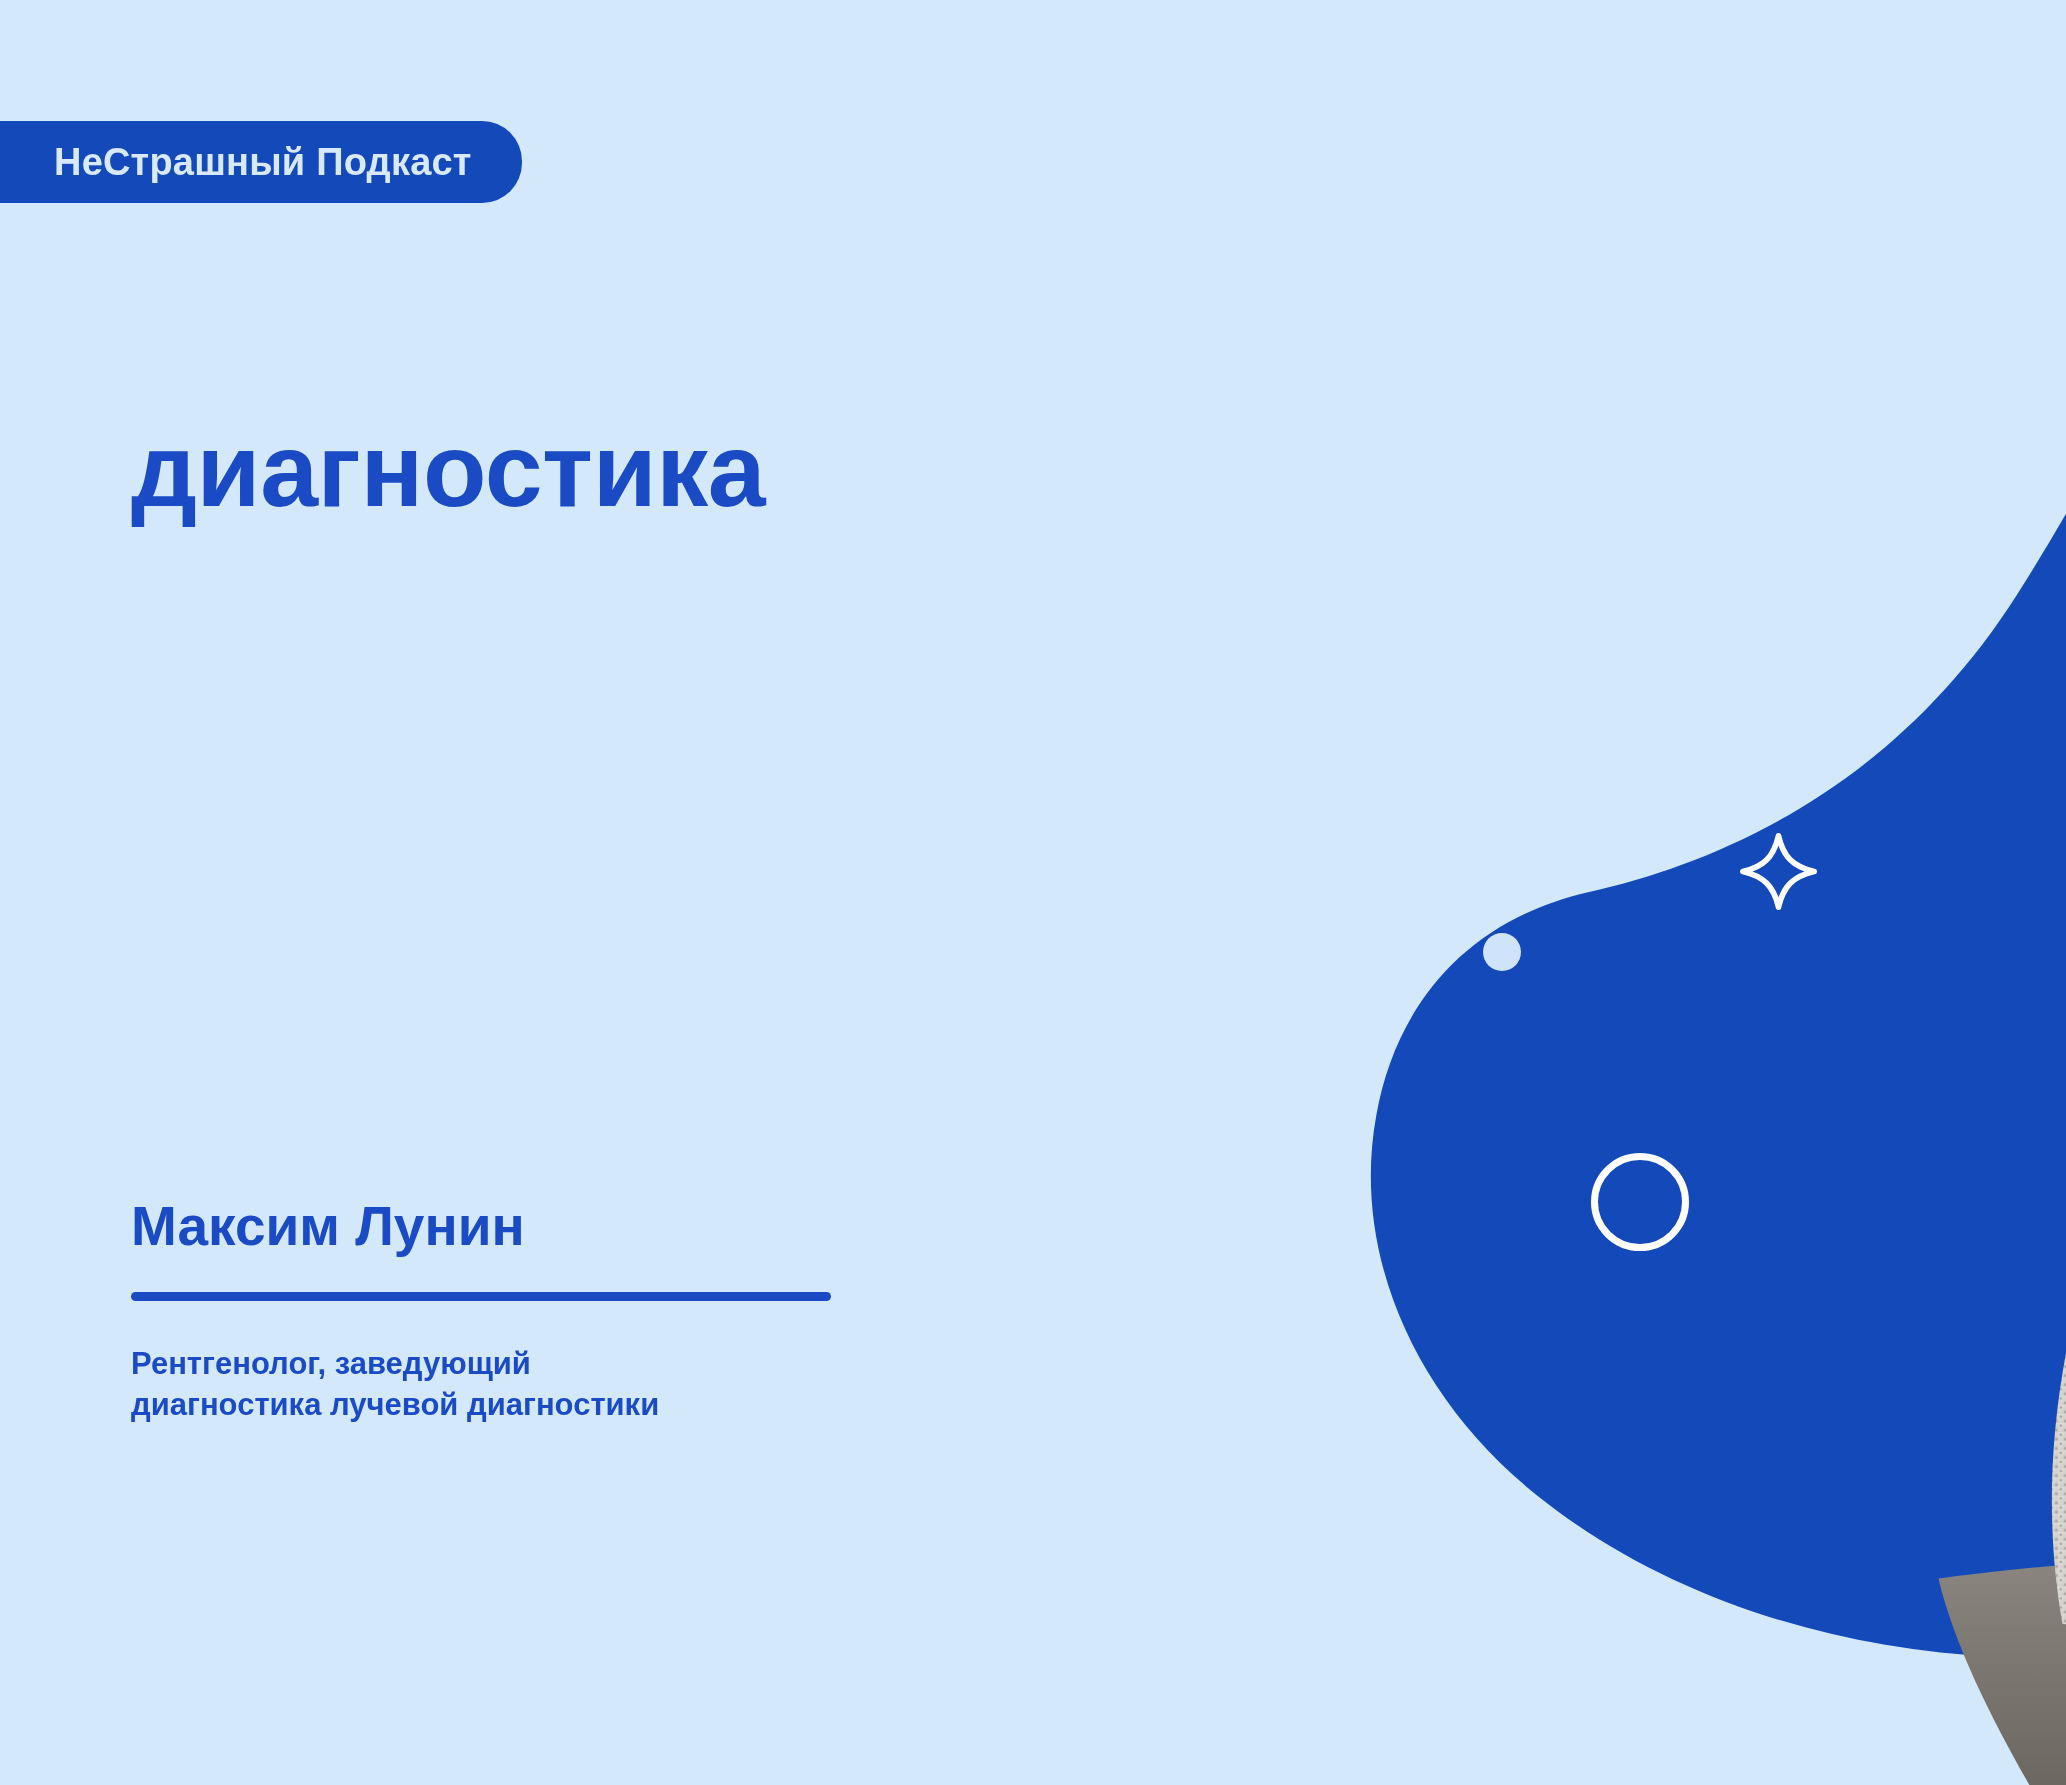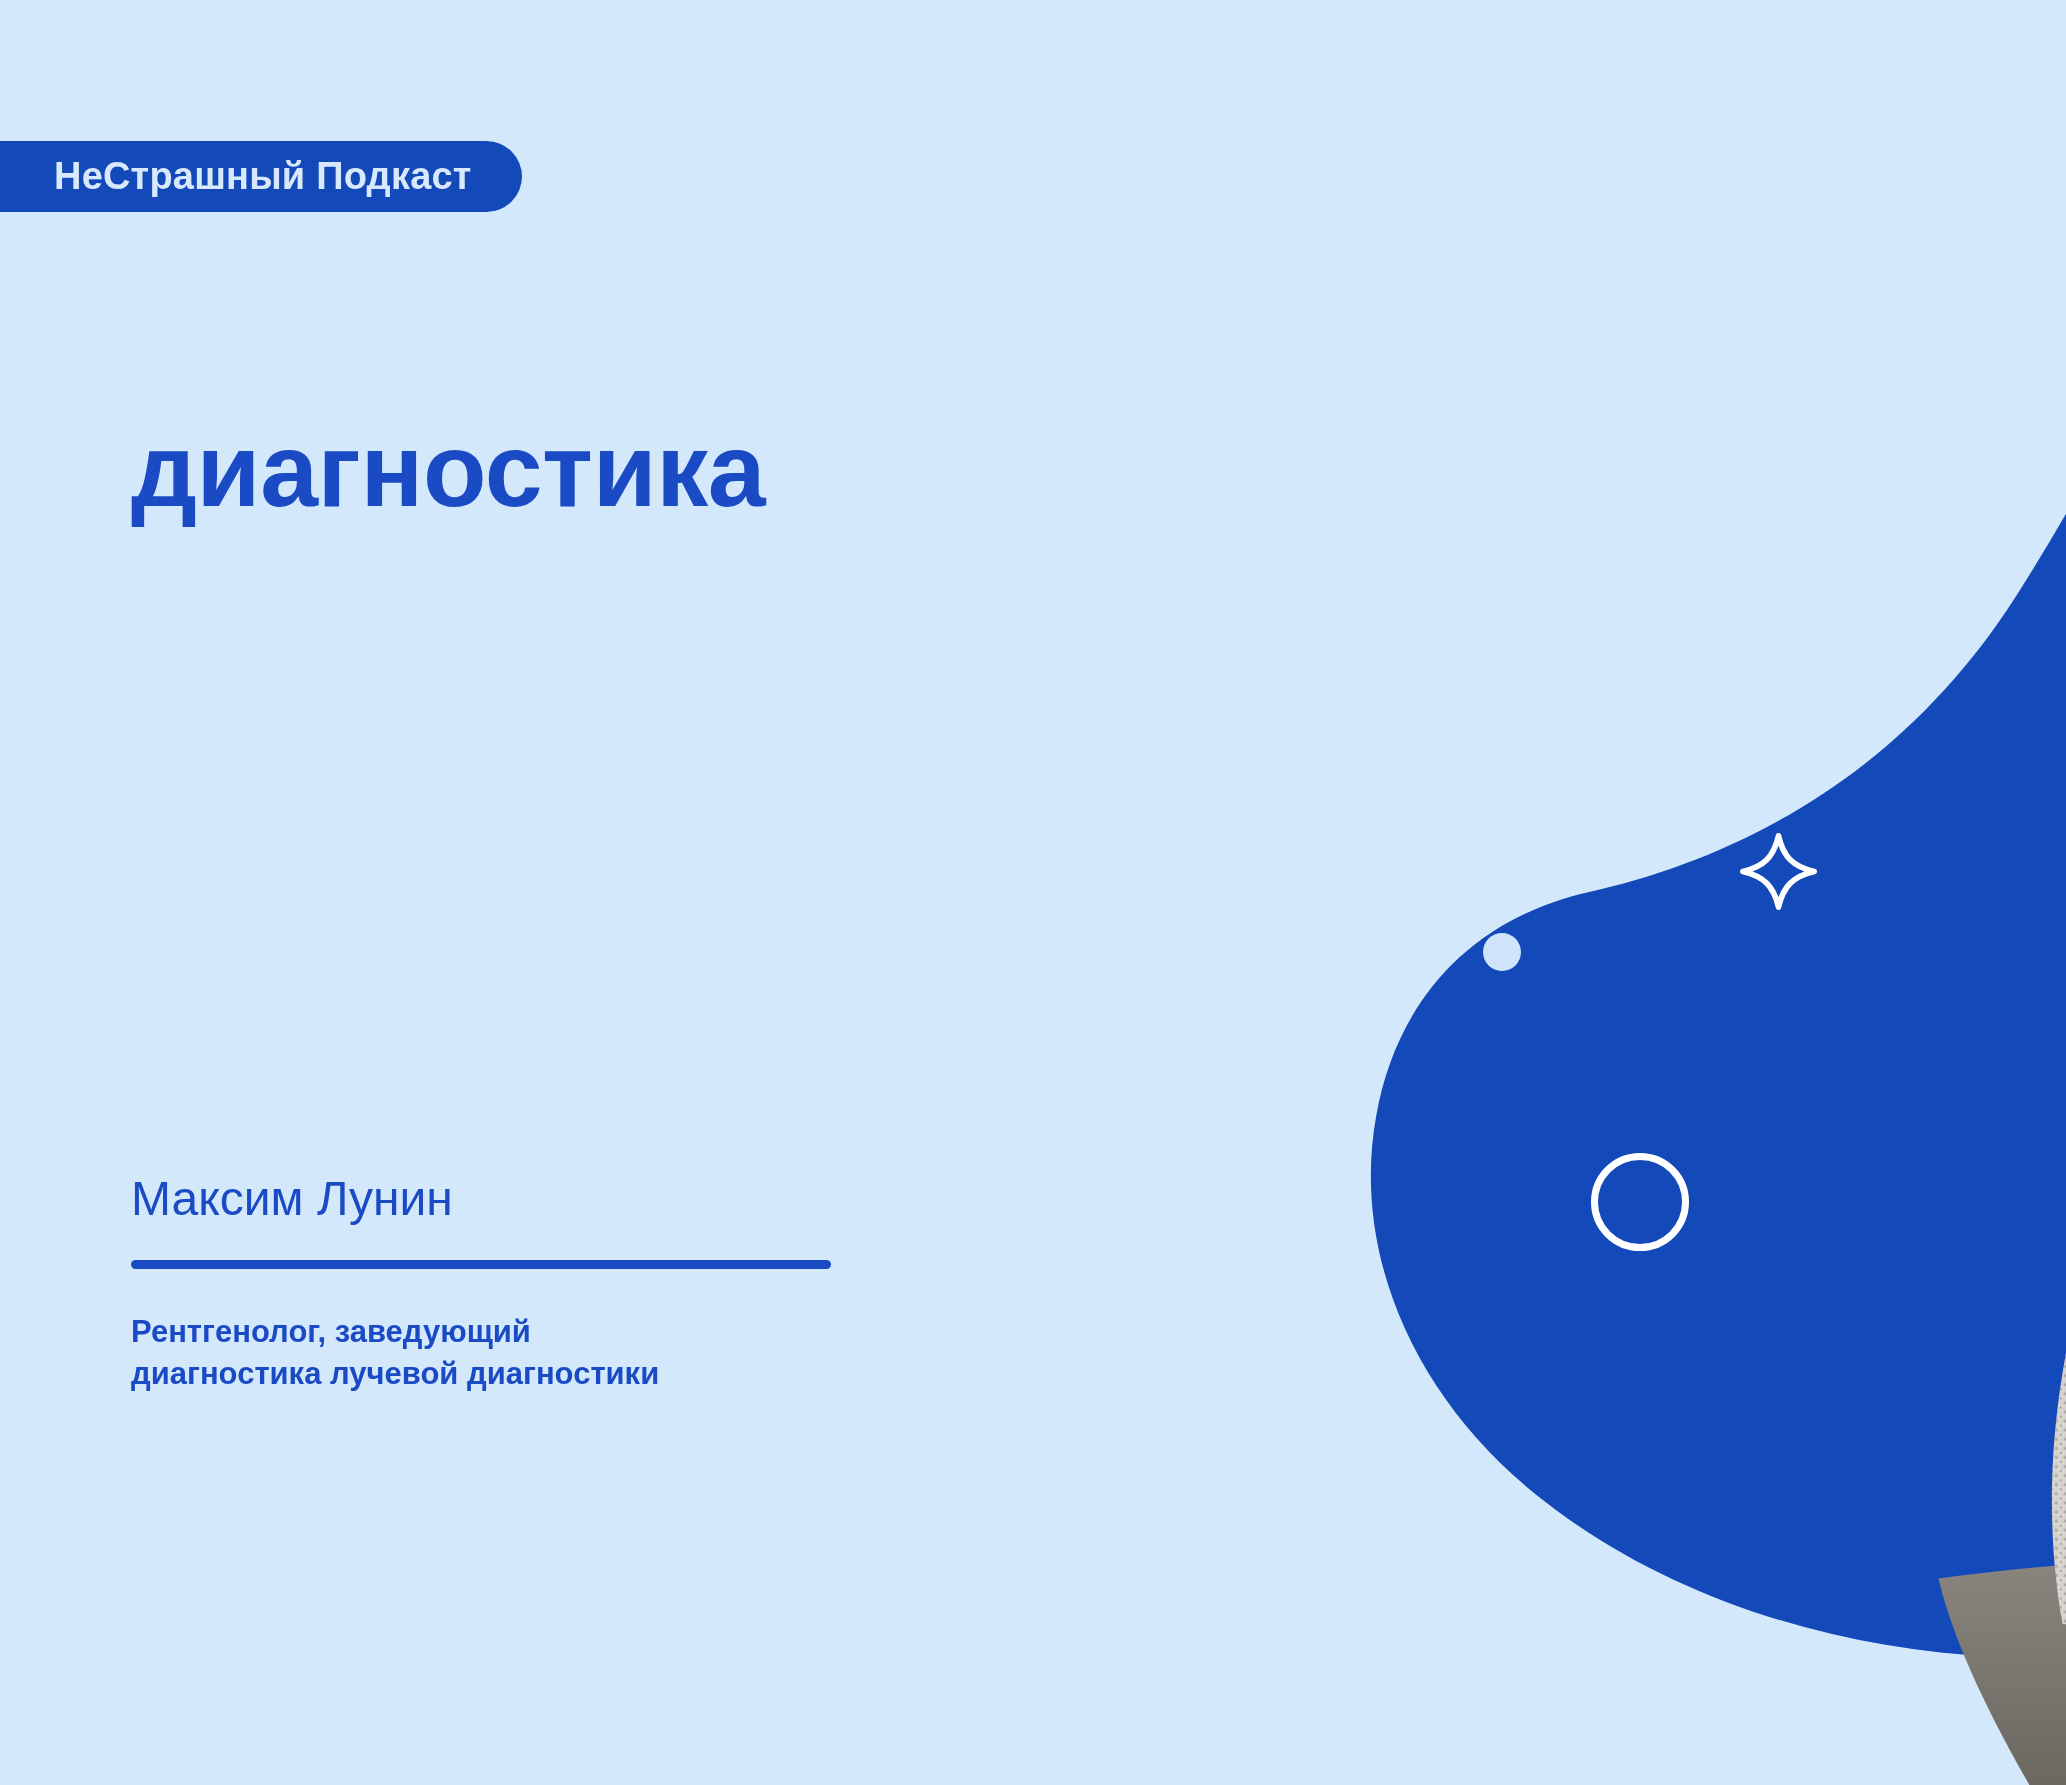--- a/index.html
+++ b/index.html
@@ -32,33 +32,32 @@
     border-radius:50%;
     border:7.4px solid #ffffff;
     background:transparent;
   }
 
   
   .badge{
     position:absolute;
     left:0;
     top:121px;
-    height:71px;
+    height:82px;
     padding:0 50px 0 54px;
     display:flex;
     align-items:center;
     background:#1449ba;
     border-top-right-radius:40px;
     border-bottom-right-radius:40px;
     color:#d9e9fd;
     font-size:38px;
     font-weight:700;
     letter-spacing:0.2px;
     white-space:nowrap;
-    margin-top:20px;
   }
 
   
   .title{
     position:absolute;
     left:131px;
     top:343px;
     width:1240px;
     color:#1a4bc4;
     font-size:104px;
@@ -70,24 +69,25 @@
 
   
   .speaker{
     position:absolute;
     left:131px;
     top:1174px;
     width:1157px;
   }
   .speaker-name{
     color:#1a4bc4;
-    font-size:48px;
-    font-weight:400;
+    font-size:55px;
+    font-weight:700;
     line-height:1.05;
     letter-spacing:0px;
+    margin-top:24px;
   }
   .rule{
     margin-top:36px;
     width:700px;
     height:9px;
     background:#1a4bc4;
     border-radius:4.5px;
   }
   .speaker-role{
     margin-top:42px;

